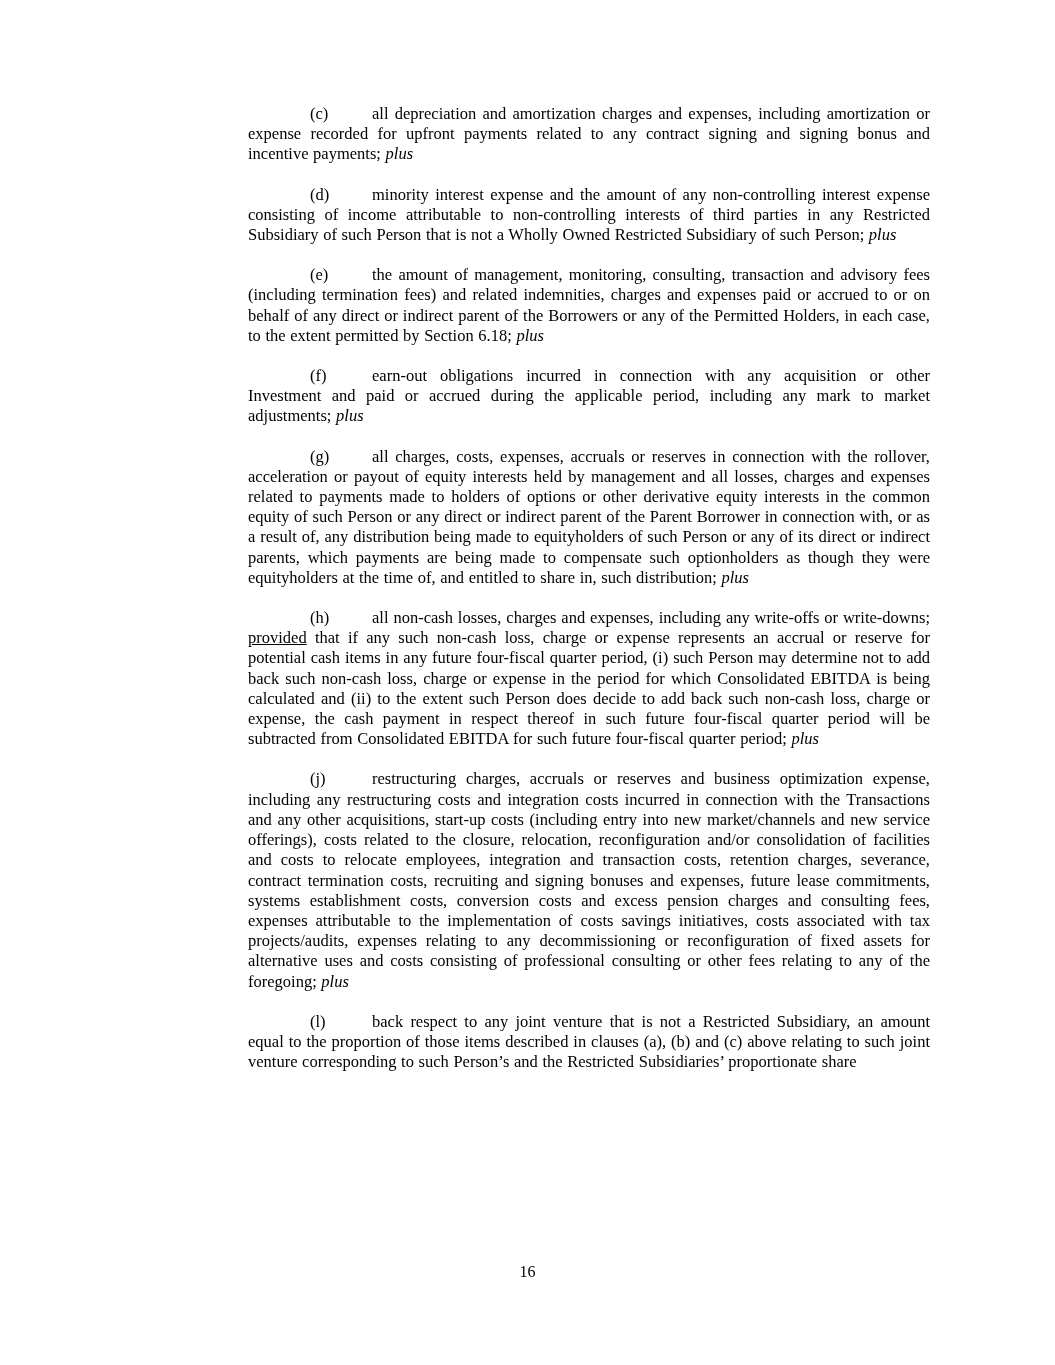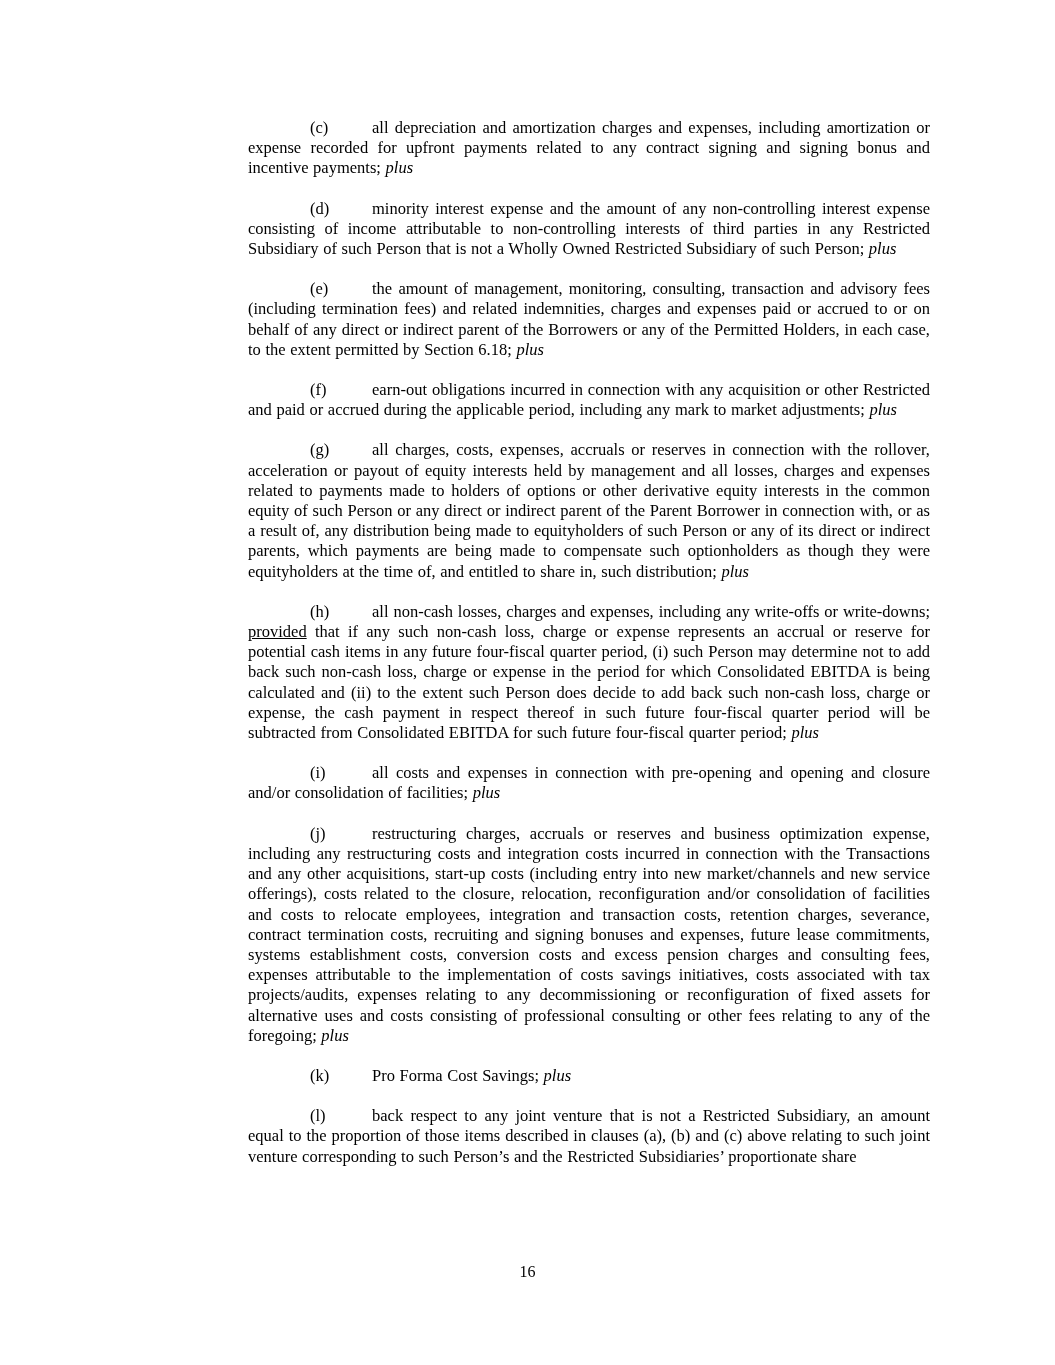--- a/index.html
+++ b/index.html
@@ -13,21 +13,21 @@
     height: 1365px;
     margin: 0 auto;
     background: #ffffff;
     color: #000000;
     font-family: "Liberation Serif", "DejaVu Serif", serif;
     overflow: hidden;
   }
   .doc-body {
     position: absolute;
     left: 248px;
-    top: 118px;
+    top: 104px;
     width: 682px;
   }
   p.clause {
     margin: 0 0 20px 0;
     font-size: 16.5px;
     line-height: 20.2px;
     text-align: justify;
     text-indent: 62px;
     word-spacing: 0.5px;
   }
@@ -49,22 +49,20 @@
   }
 </style>
 </head>
 <body>
 
 <div class="page">
   <div class="doc-body">
       <p class="clause"><span class="clause-label">(c)</span><span>all depreciation and amortization charges and expenses, including amortization or expense recorded for upfront payments related to any contract signing and signing bonus and incentive payments; </span><span class="seg-italic">plus</span></p>
       <p class="clause"><span class="clause-label">(d)</span><span>minority interest expense and the amount of any non-controlling interest expense consisting of income attributable to non-controlling interests of third parties in any Restricted Subsidiary of such Person that is not a Wholly Owned Restricted Subsidiary of such Person; </span><span class="seg-italic">plus</span></p>
       <p class="clause"><span class="clause-label">(e)</span><span>the amount of management, monitoring, consulting, transaction and advisory fees (including termination fees) and related indemnities, charges and expenses paid or accrued to or on behalf of any direct or indirect parent of the Borrowers or any of the Permitted Holders, in each case, to the extent permitted by Section 6.18; </span><span class="seg-italic">plus</span></p>
-      <p class="clause"><span class="clause-label">(f)</span><span>earn-out obligations incurred in connection with any acquisition or other Restricted and paid or accrued during the applicable period, including any mark to market adjustments; </span><span class="seg-italic">plus</span></p>
+      <p class="clause"><span class="clause-label">(f)</span><span>earn-out obligations incurred in connection with any acquisition or other Investment and paid or accrued during the applicable period, including any mark to market adjustments; </span><span class="seg-italic">plus</span></p>
       <p class="clause"><span class="clause-label">(g)</span><span>all charges, costs, expenses, accruals or reserves in connection with the rollover, acceleration or payout of equity interests held by management and all losses, charges and expenses related to payments made to holders of options or other derivative equity interests in the common equity of such Person or any direct or indirect parent of the Parent Borrower in connection with, or as a result of, any distribution being made to equityholders of such Person or any of its direct or indirect parents, which payments are being made to compensate such optionholders as though they were equityholders at the time of, and entitled to share in, such distribution; </span><span class="seg-italic">plus</span></p>
       <p class="clause"><span class="clause-label">(h)</span><span>all non-cash losses, charges and expenses, including any write-offs or write-downs; </span><span class="seg-underline">provided</span><span> that if any such non-cash loss, charge or expense represents an accrual or reserve for potential cash items in any future four-fiscal quarter period, (i) such Person may determine not to add back such non-cash loss, charge or expense in the period for which Consolidated EBITDA is being calculated and (ii) to the extent such Person does decide to add back such non-cash loss, charge or expense, the cash payment in respect thereof in such future four-fiscal quarter period will be subtracted from Consolidated EBITDA for such future four-fiscal quarter period; </span><span class="seg-italic">plus</span></p>
-      <p class="clause"><span class="clause-label">(i)</span><span>all costs and expenses in connection with pre-opening and opening and closure and/or consolidation of facilities; </span><span class="seg-italic">plus</span></p>
       <p class="clause"><span class="clause-label">(j)</span><span>restructuring charges, accruals or reserves and business optimization expense, including any restructuring costs and integration costs incurred in connection with the Transactions and any other acquisitions, start-up costs (including entry into new market/channels and new service offerings), costs related to the closure, relocation, reconfiguration and/or consolidation of facilities and costs to relocate employees, integration and transaction costs, retention charges, severance, contract termination costs, recruiting and signing bonuses and expenses, future lease commitments, systems establishment costs, conversion costs and excess pension charges and consulting fees, expenses attributable to the implementation of costs savings initiatives, costs associated with tax projects/audits, expenses relating to any decommissioning or reconfiguration of fixed assets for alternative uses and costs consisting of professional consulting or other fees relating to any of the foregoing; </span><span class="seg-italic">plus</span></p>
-      <p class="clause"><span class="clause-label">(k)</span><span>Pro Forma Cost Savings; </span><span class="seg-italic">plus</span></p>
       <p class="clause"><span class="clause-label">(l)</span><span>back respect to any joint venture that is not a Restricted Subsidiary, an amount equal to the proportion of those items described in clauses (a), (b) and (c) above relating to such joint venture corresponding to such Person’s and the Restricted Subsidiaries’ proportionate share</span></p>
     </div>
   <div class="page-number">16</div>
 </div>
 
 </body></html>

